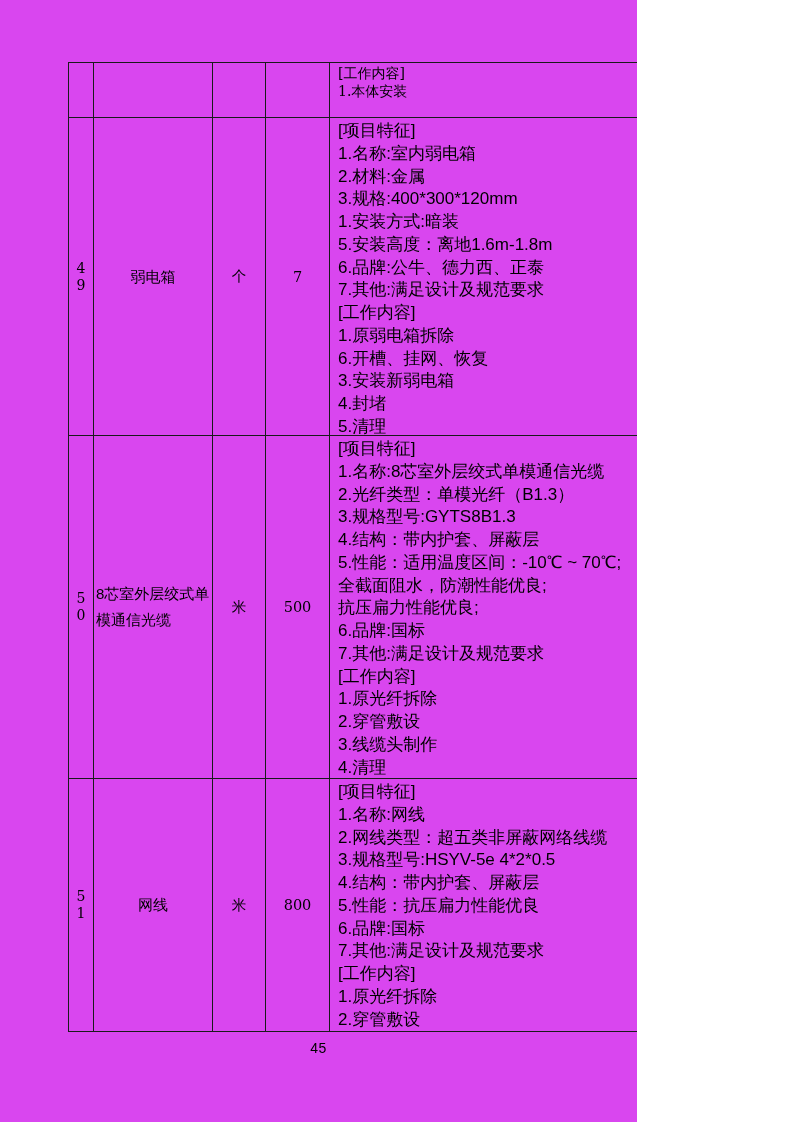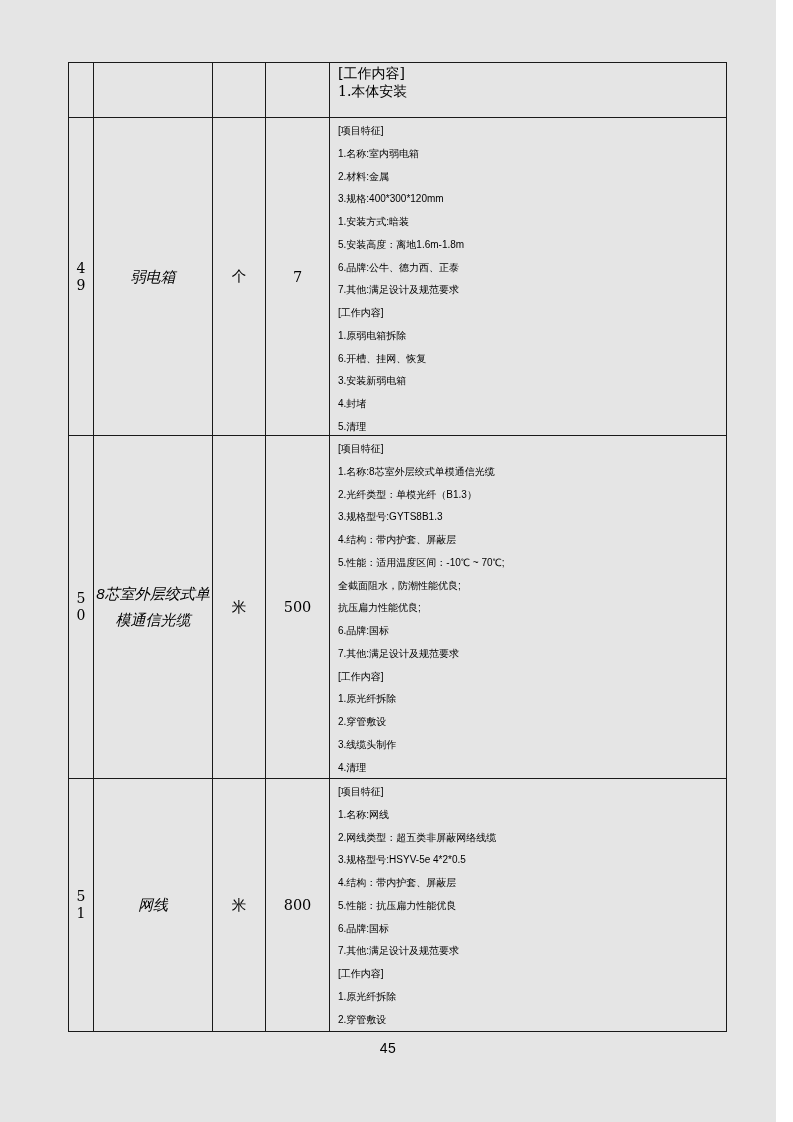--- a/index.html
+++ b/index.html
@@ -1,21 +1,21 @@
 <!DOCTYPE html>
 <html><head>
 <meta charset="utf-8">
 <style>
   * { margin: 0; padding: 0; box-sizing: border-box; }
   html, body { background: #ffffff; }
   .page {
     position: relative;
-    width: 776px;
+    width: 637px;
     height: 1122px;
-    background: #e5e5e5;
+    background: #d946ef;
     color: #000000;
     font-family: "Liberation Sans", sans-serif;
     overflow: hidden;
   }
   .doc-table {
     position: absolute;
     left: 68px;
     top: 62px;
     width: 659px;
     border-top: 1px solid #1a1a1a;
@@ -37,32 +37,31 @@
   .row-3 { height: 253px; }
 
   .c-id {
     display: flex; align-items: center; justify-content: center;
     font-family: "DejaVu Serif", "Liberation Serif", serif;
     font-size: 14px; line-height: 17px;
     white-space: pre-line; text-align: center;
   }
   .c-name {
     display: flex; align-items: center; justify-content: center;
-    font-size: 15px; line-height: 26px; text-align: center;
+    font-size: 15px; line-height: 26px; text-align: left;
     padding: 0 2px;
-    font-style: italic;
   }
   .c-unit, .c-qty {
     display: flex; align-items: center; justify-content: center;
     font-family: "DejaVu Serif", "Liberation Serif", serif;
     font-size: 14.5px;
   }
   .c-desc {
     padding: 2px 6px 0 8px;
-    font-size: 10px;
+    font-size: 17px;
     line-height: 22.75px;
   }
   .desc-line { white-space: nowrap; }
   
   .row-partial .c-desc {
     font-family: "DejaVu Serif", "Liberation Serif", serif;
     font-size: 14px;
     line-height: 18.3px;
     padding-top: 1px;
   }

